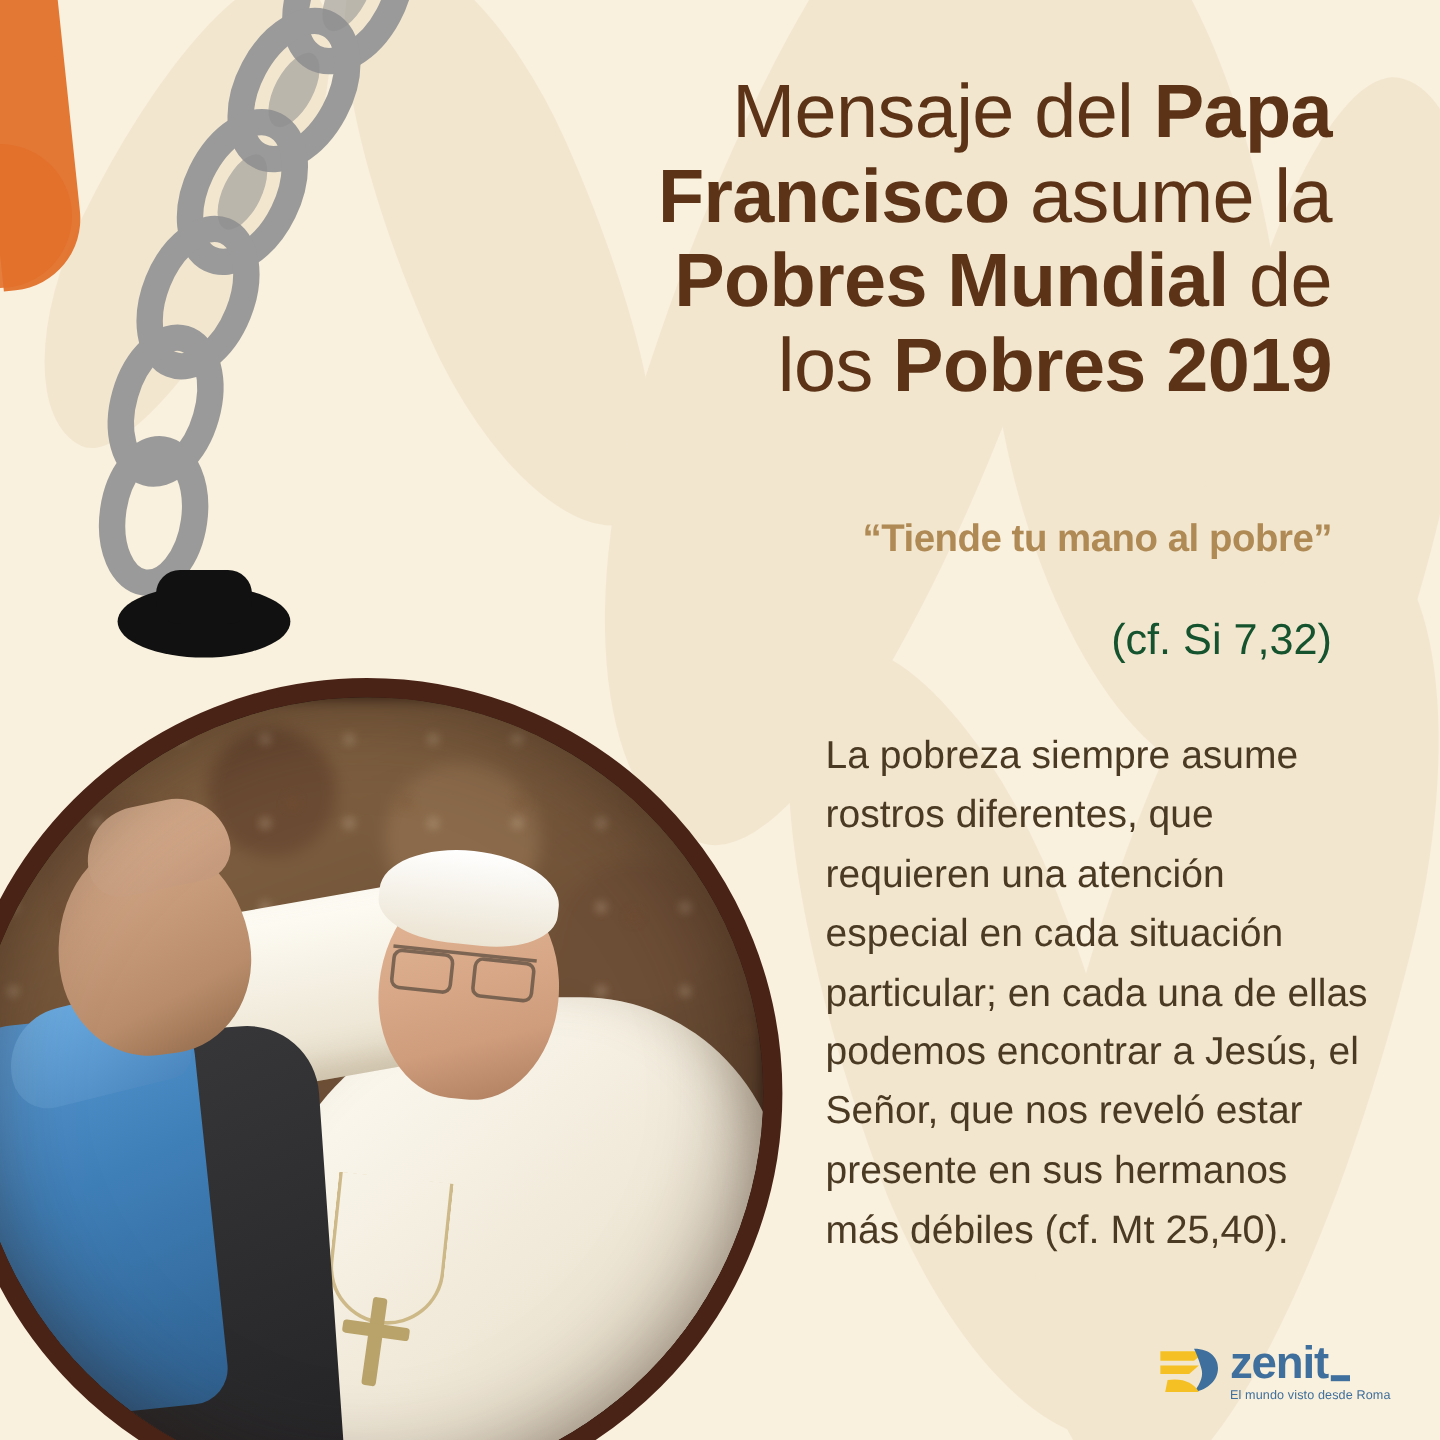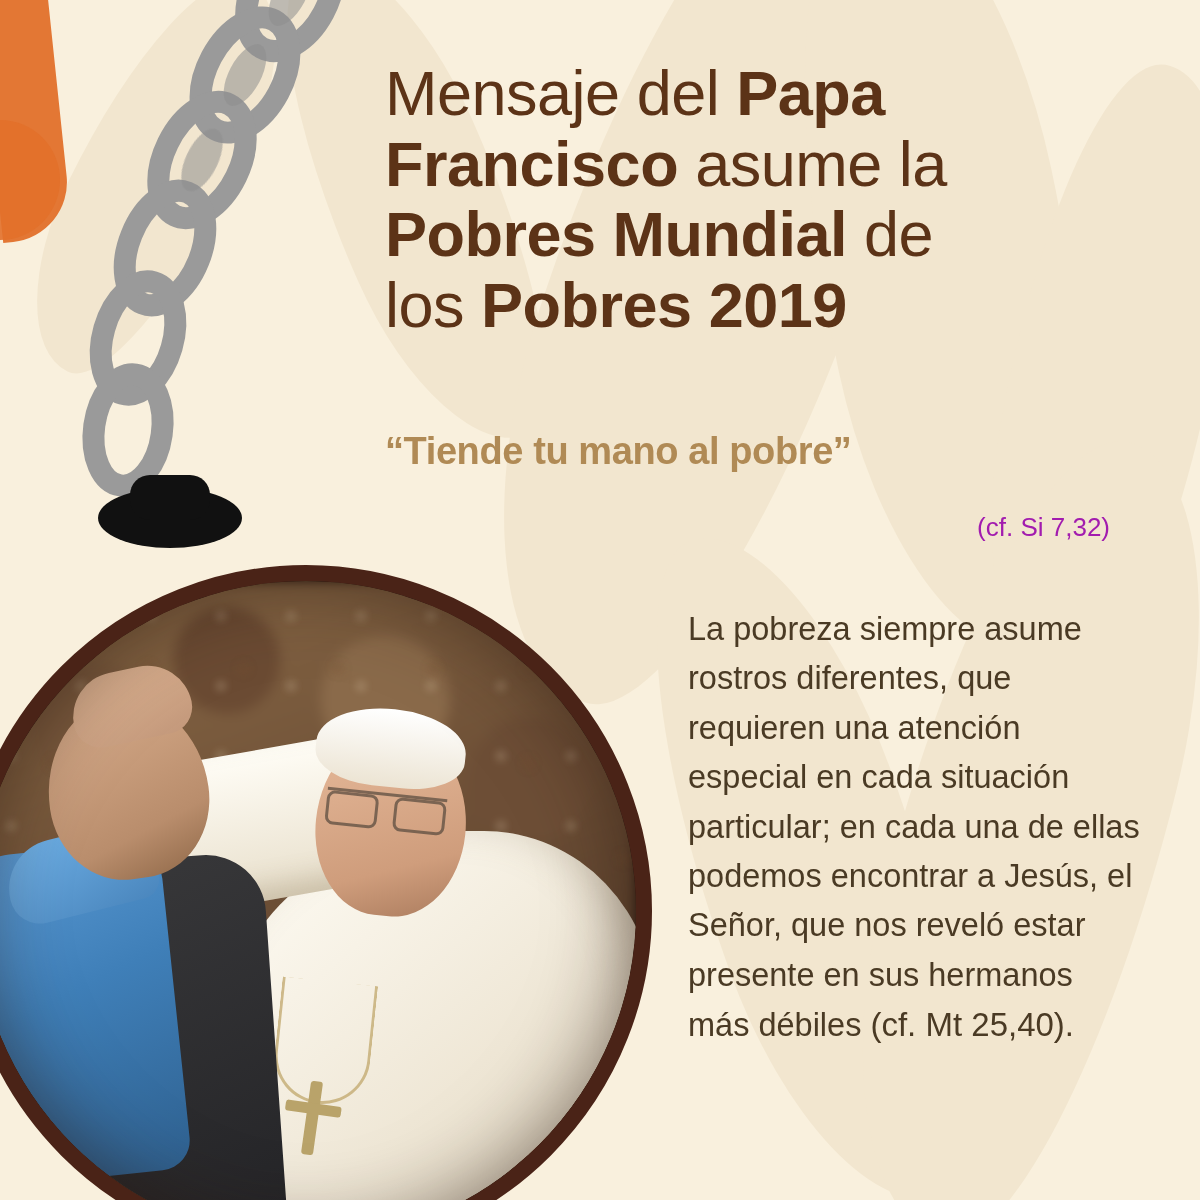--- a/index.html
+++ b/index.html
@@ -298,42 +298,43 @@
   .headline {
     position: absolute;
     left: 385px;
     top: 58px;
     width: 725px;
     color: #5c3317;
     font-size: 63px;
     line-height: 1.12;
     font-weight: 400;
     letter-spacing: -.5px;
+    text-align: right;
   }
   .headline b { font-weight: 700; }
 
   .subtitle {
     position: absolute;
     left: 385px;
     top: 430px;
     width: 725px;
-    text-align: left;
+    text-align: right;
     color: #b08a55;
-    font-size: 38px;
+    font-size: 32px;
     font-weight: 700;
     letter-spacing: -.4px;
   }
   .citation {
     position: absolute;
     left: 385px;
     top: 512px;
     width: 725px;
     text-align: right;
-    color: #a21caf;
-    font-size: 26px;
+    color: #14532d;
+    font-size: 36px;
     font-weight: 400;
   }
 
   .body-text {
     position: absolute;
     left: 688px;
     top: 605px;
     width: 452px;
     color: #4a3a24;
     font-size: 32.5px;
@@ -452,14 +453,28 @@
     <span>los </span><b>Pobres 2019</b>
   </div>
 
   <div class="subtitle">“Tiende tu mano al pobre”</div>
   <div class="citation">(cf. Si 7,32)</div>
 
   <div class="body-text">
     <span>La pobreza siempre asume rostros diferentes, que requieren una atención especial en cada situación particular; en cada una de ellas podemos encontrar a Jesús, el Señor, que nos reveló estar presente en sus hermanos más débiles </span><span class="ref">(cf. Mt 25,40).</span>
   </div>
 
+  <div class="logo">
+    <div class="logo-mark">
+      <svg width="52" height="46" viewBox="0 0 52 46" xmlns="http://www.w3.org/2000/svg">
+        <path d="M2 6 H40 L30 14 H2 Z" fill="#f4c024"></path>
+        <path d="M2 18 H34 L26 25 H2 Z" fill="#f4c024"></path>
+        <path d="M30 4 C44 4 50 12 50 20 C50 30 42 38 30 40 C36 32 38 26 36 20 C34 13 32 8 30 4 Z" fill="#3f6f9c"></path>
+        <path d="M8 30 C20 28 30 32 34 40 L6 40 Z" fill="#f4c024"></path>
+      </svg>
+    </div>
+    <div class="logo-text">
+      <div class="logo-word"><span>zenit</span><span class="bar"></span></div>
+      <div class="logo-tag">El mundo visto desde Roma</div>
+    </div>
+  </div>
 
 </div>
 
 </body></html>

